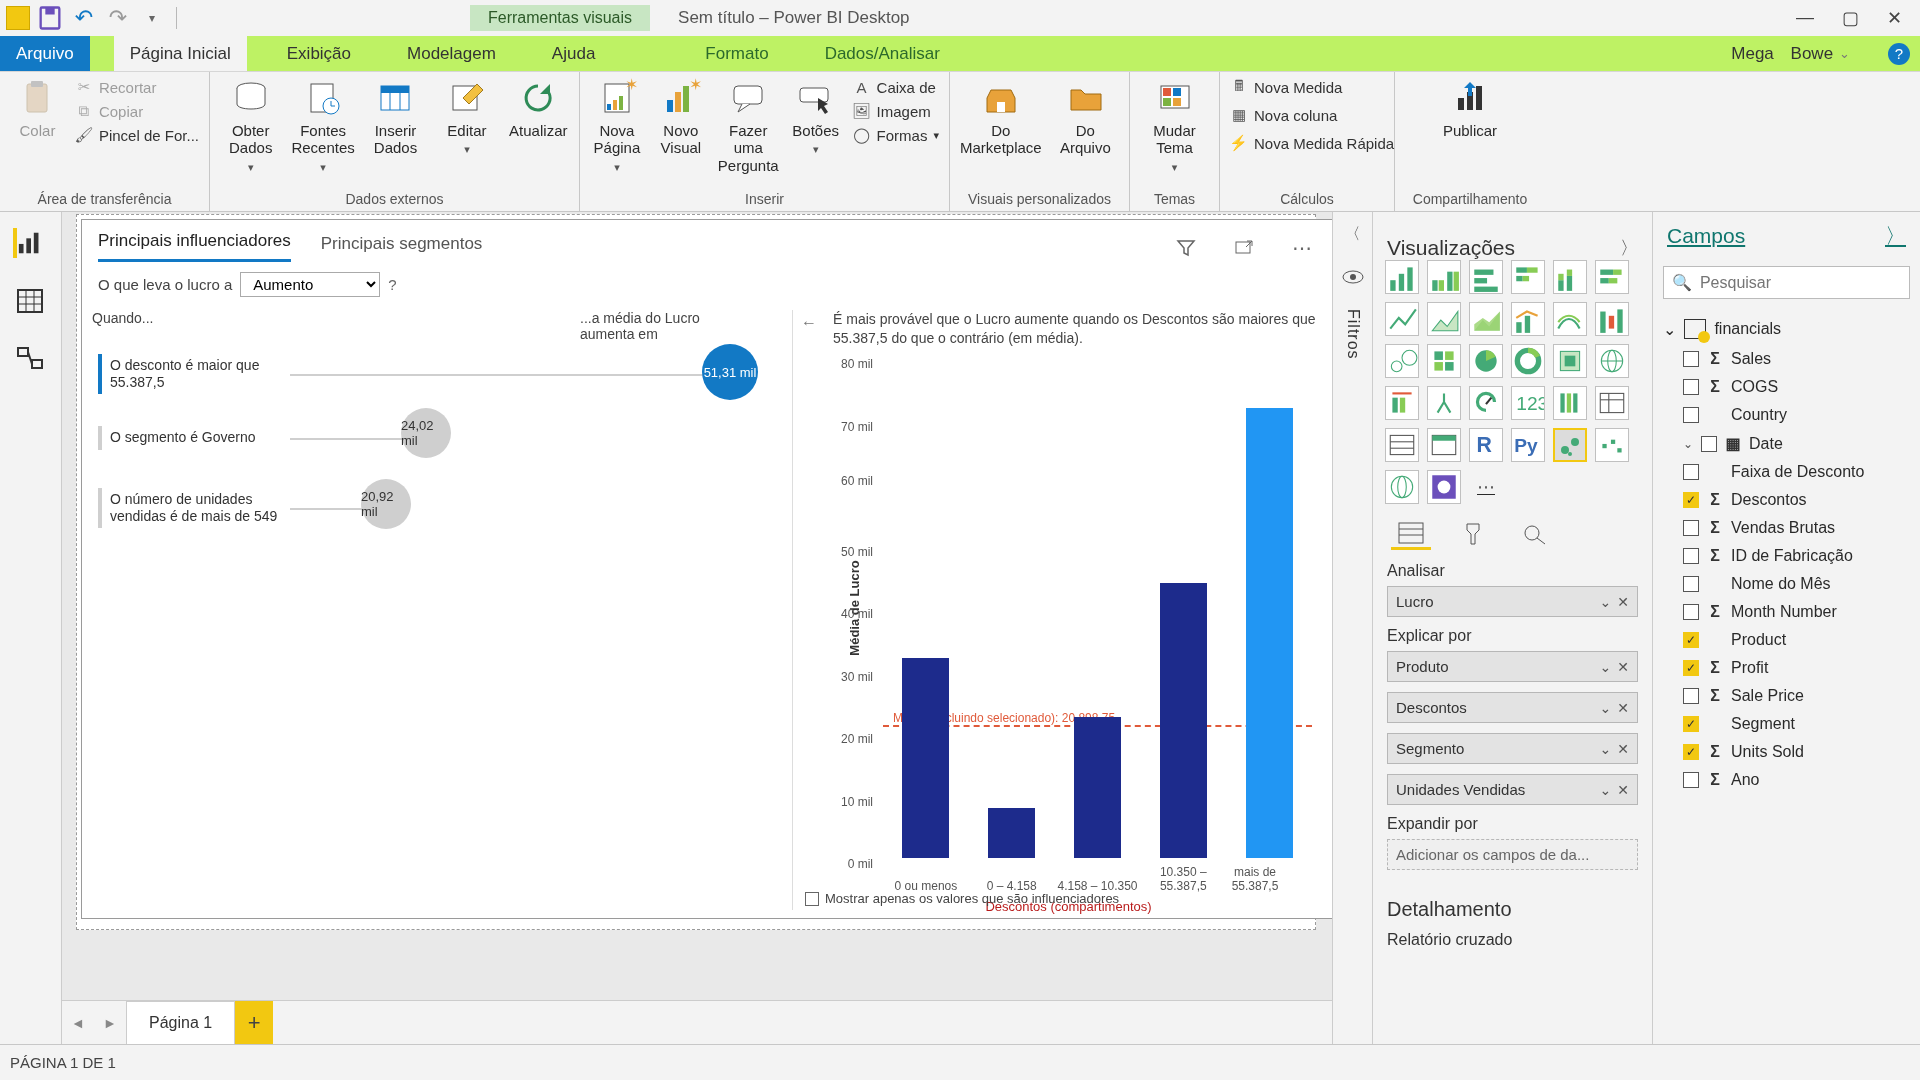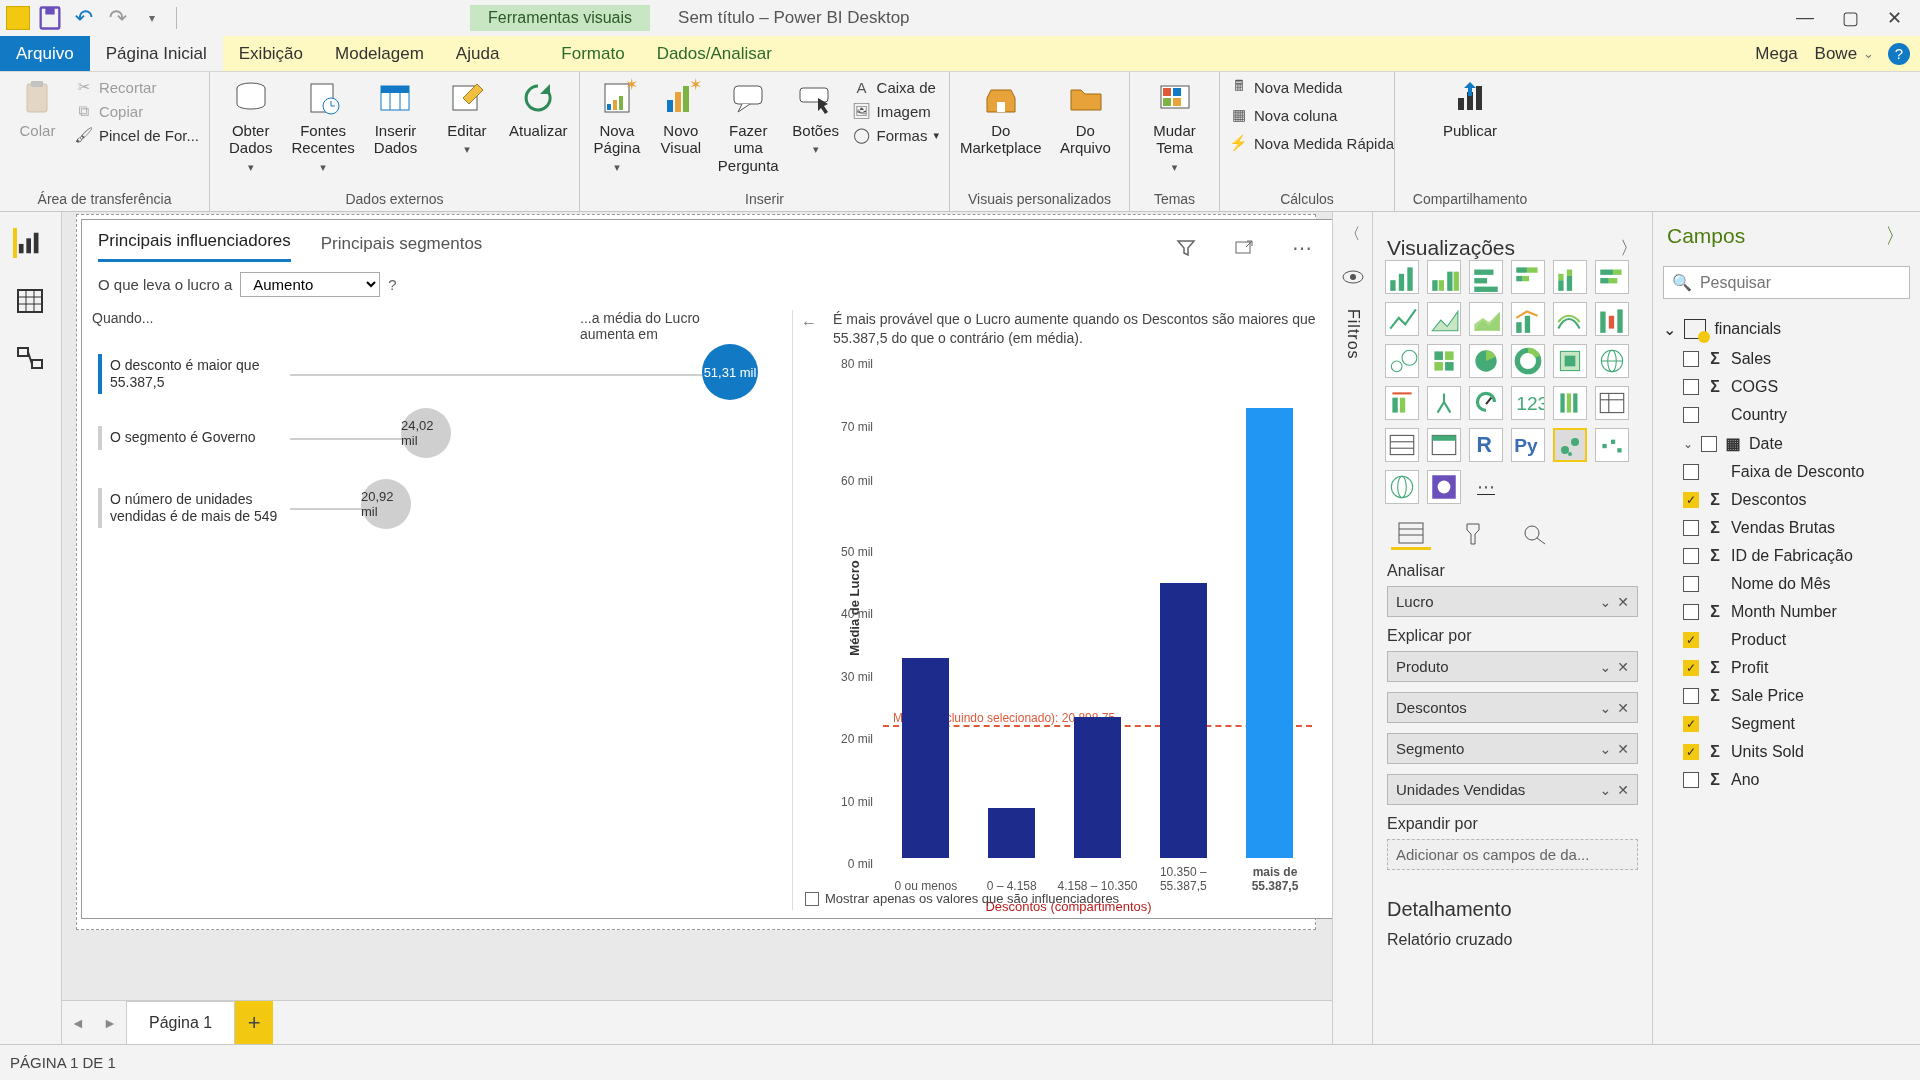--- a/index.html
+++ b/index.html
@@ -10,21 +10,21 @@
 .titlebar .qat { width: 470px; display: flex; align-items: center; padding-left: 6px; gap: 6px; }
 .titlebar .qat .logo { width: 24px; height: 24px; background: #f2c811; border: 1px solid #d0a800; }
 .titlebar .qat .q-btn { width: 28px; height: 28px; display: flex; align-items: center; justify-content: center; color: #555; font-size: 18px; cursor: pointer; }
 .titlebar .qat .sep { width: 1px; height: 22px; background: #b8b8b8; margin: 0 4px; }
 .titlebar .center { flex: 1; display: flex; align-items: center; }
 .titlebar .center .ctx-tab { background: #c8e6c3; padding: 4px 18px; font-size: 16px; color: #2c5a28; margin-right: 28px; }
 .titlebar .winctl { width: 180px; display: flex; justify-content: flex-end; gap: 28px; padding-right: 18px; font-size: 18px; color: #444; }
 .titlebar .winctl span { cursor: pointer; }
 
 
-.ribtabs { height: 36px; background: #fef9c3; border-bottom: 1px solid #d6d6d6; display: flex; align-items: stretch; font-size: 17px; }
+.ribtabs { height: 36px; background: #bef264; border-bottom: 1px solid #d6d6d6; display: flex; align-items: stretch; font-size: 17px; gap: 24px; }
 .ribtabs .tab { padding: 0 16px; display: flex; align-items: center; cursor: pointer; color: #333; }
 .ribtabs .tab.file { background: #1279c5; color: #fff; font-weight: 500; }
 .ribtabs .tab.active { background: #f3f3f3; }
 .ribtabs .tab.ctx { color: #2c6a2c; }
 .ribtabs .spacer { flex: 1; }
 .ribtabs .user { padding: 0 14px; display: flex; align-items: center; gap: 6px; color: #333; }
 .ribtabs .user .chev { font-size: 13px; color: #777; }
 .ribtabs .help { width: 22px; height: 22px; border-radius: 50%; background: #1279c5; color: #fff; display: flex; align-items: center; justify-content: center; font-size: 15px; margin-right: 10px; align-self: center; }
 
 
@@ -125,21 +125,21 @@
 .well { margin: 6px 0 10px; border: 1px solid #b7b7b7; background: #e3e3e3; padding: 6px 8px; font-size: 15px; display: flex; align-items: center; justify-content: space-between; cursor: pointer; }
 .well.ghost { background: #efefef; border-style: dashed; color: #666; }
 .well .ctrls { display: flex; gap: 6px; color: #555; font-size: 14px; }
 .wellhdr { font-size: 16px; color: #333; margin-top: 4px; }
 
 .detalh { padding: 10px 14px; font-size: 20px; color: #333; }
 .subdet { padding: 0 14px 10px; font-size: 16px; color: #333; }
 
 
 .fieldspane { width: 268px; background: #f3f3f3; border-left: 1px solid #ccc; display: flex; flex-direction: column; }
-.fieldspane .phead { height: 48px; display: flex; align-items: center; justify-content: space-between; padding: 0 14px; font-size: 21px; color: #4d7c0f; }
+.fieldspane .phead { height: 48px; display: flex; align-items: center; justify-content: space-between; padding: 0 14px; font-size: 21px; color: #0f766e; text-decoration: underline; }
 .fsearch { margin: 6px 10px 10px; border: 1px solid #bbb; background: #fff; display: flex; align-items: center; padding: 6px 8px; gap: 8px; }
 .fsearch input { border: none; outline: none; flex: 1; font-size: 16px; color: #555; background: transparent; }
 .ftable { font-size: 16px; padding: 4px 8px; }
 .ftable .thdr { display: flex; align-items: center; gap: 8px; padding: 6px 2px; cursor: pointer; font-weight: 500; }
 .ftable .thdr .tico { width: 22px; height: 20px; position: relative; }
 .ftable .thdr .tico::before { content: ""; position: absolute; inset: 0; border: 1.5px solid #333; }
 .ftable .thdr .tico::after { content: ""; position: absolute; right: -4px; bottom: -4px; width: 12px; height: 12px; background: #f2c811; border-radius: 50%; }
 .ftable .fld { display: flex; align-items: center; gap: 8px; padding: 5px 2px 5px 22px; cursor: pointer; }
 .ftable .fld .cb { width: 16px; height: 16px; border: 1.5px solid #555; background: #fff; display: flex; align-items: center; justify-content: center; font-size: 12px; color: #333; }
 .ftable .fld .cb.chk { background: #f2c811; border-color: #f2c811; }
@@ -536,21 +536,21 @@
                 <div class="avglab" id="avglab" style="bottom: 132.617px; left: 10px;">Média (excluindo selecionado): 20.898,75</div>
               <div class="bar" style="left: 19.305px; width: 47.19px; height: 200px;"></div>
                   <div class="xtick" style="left: -2.1px;">0 ou menos</div>
                   <div class="bar" style="left: 105.105px; width: 47.19px; height: 50px;"></div>
                   <div class="xtick" style="left: 83.7px;">0 – 4.158</div>
                   <div class="bar" style="left: 190.905px; width: 47.19px; height: 140.625px;"></div>
                   <div class="xtick" style="left: 169.5px;">4.158 – 10.350</div>
                   <div class="bar" style="left: 276.705px; width: 47.19px; height: 275px;"></div>
                   <div class="xtick" style="left: 255.3px;">10.350 – 55.387,5</div>
                   <div class="bar hl" style="left: 362.505px; width: 47.19px; height: 450px;"></div>
-                  <div class="xtick" style="left: 347px; font-weight: bold;">mais de 55.387,5</div>
+                  <div class="xtick" style="left: 327px;">mais de 55.387,5</div>
                 </div>
               <div class="xlab">Descontos (compartimentos)</div>
             </div>
 
             <div class="footer">
               <div class="cb"></div>
               <span>Mostrar apenas os valores que são influenciadores</span>
             </div>
           </div>
         </div>

